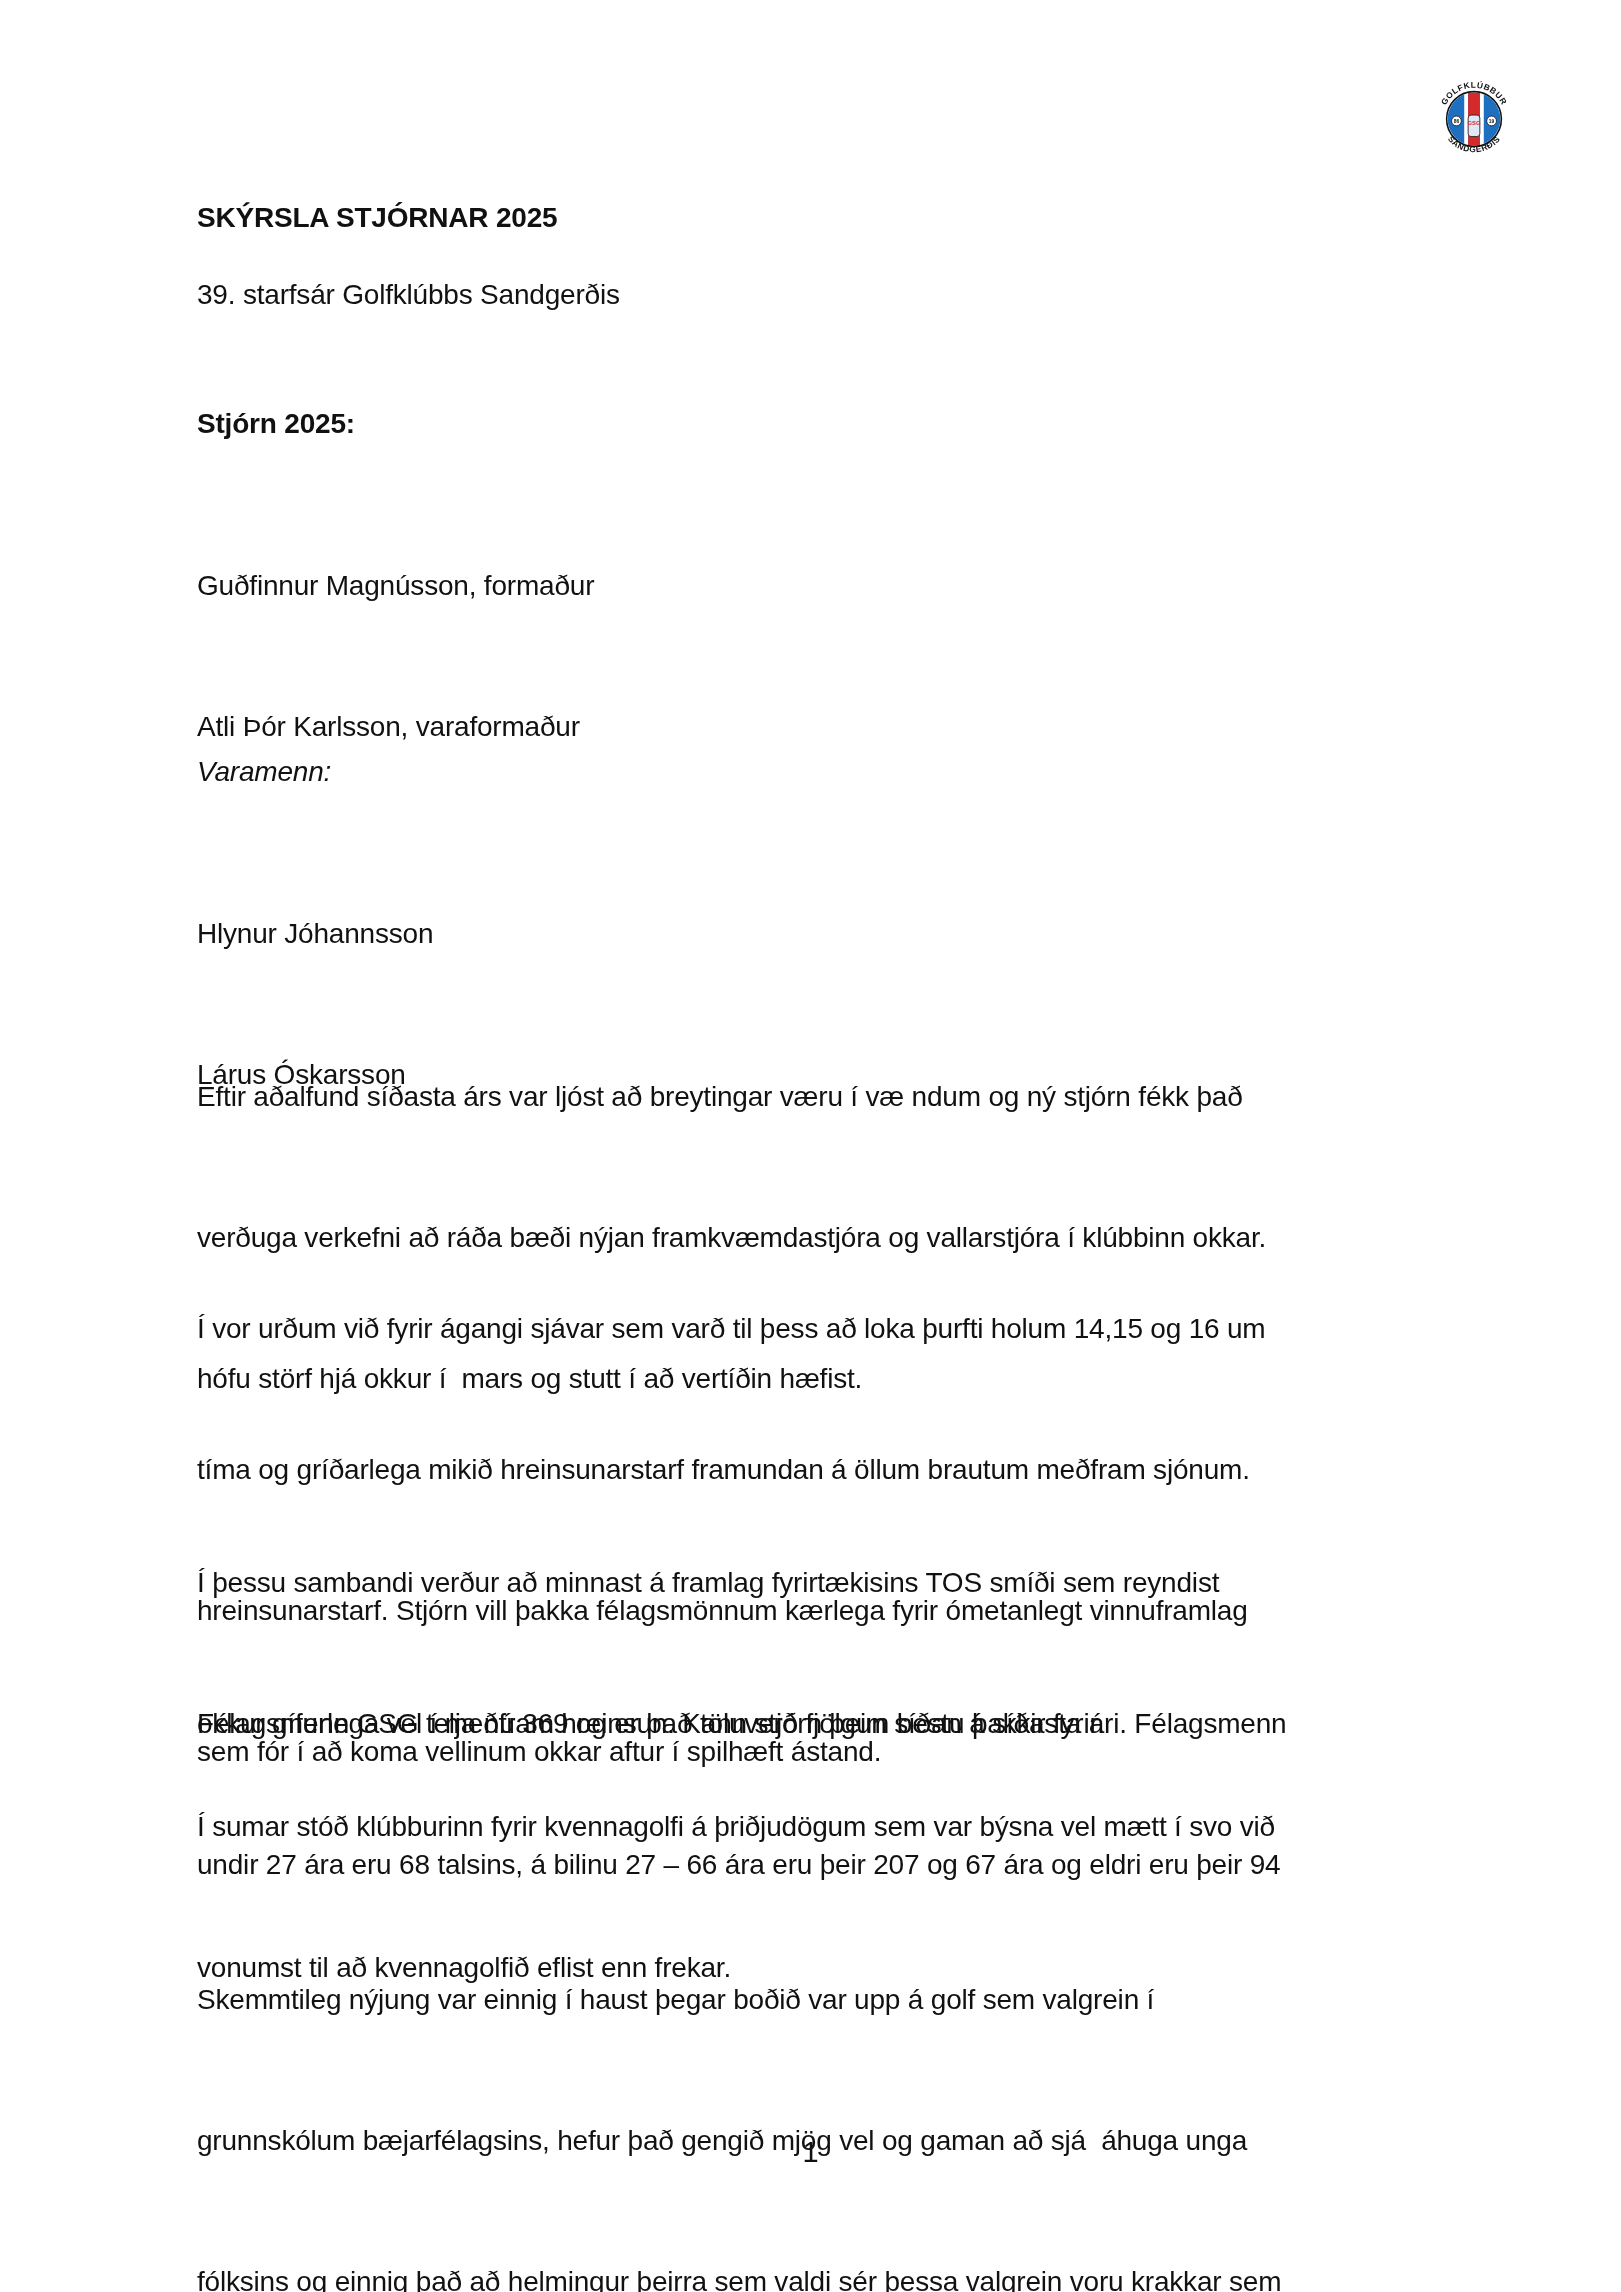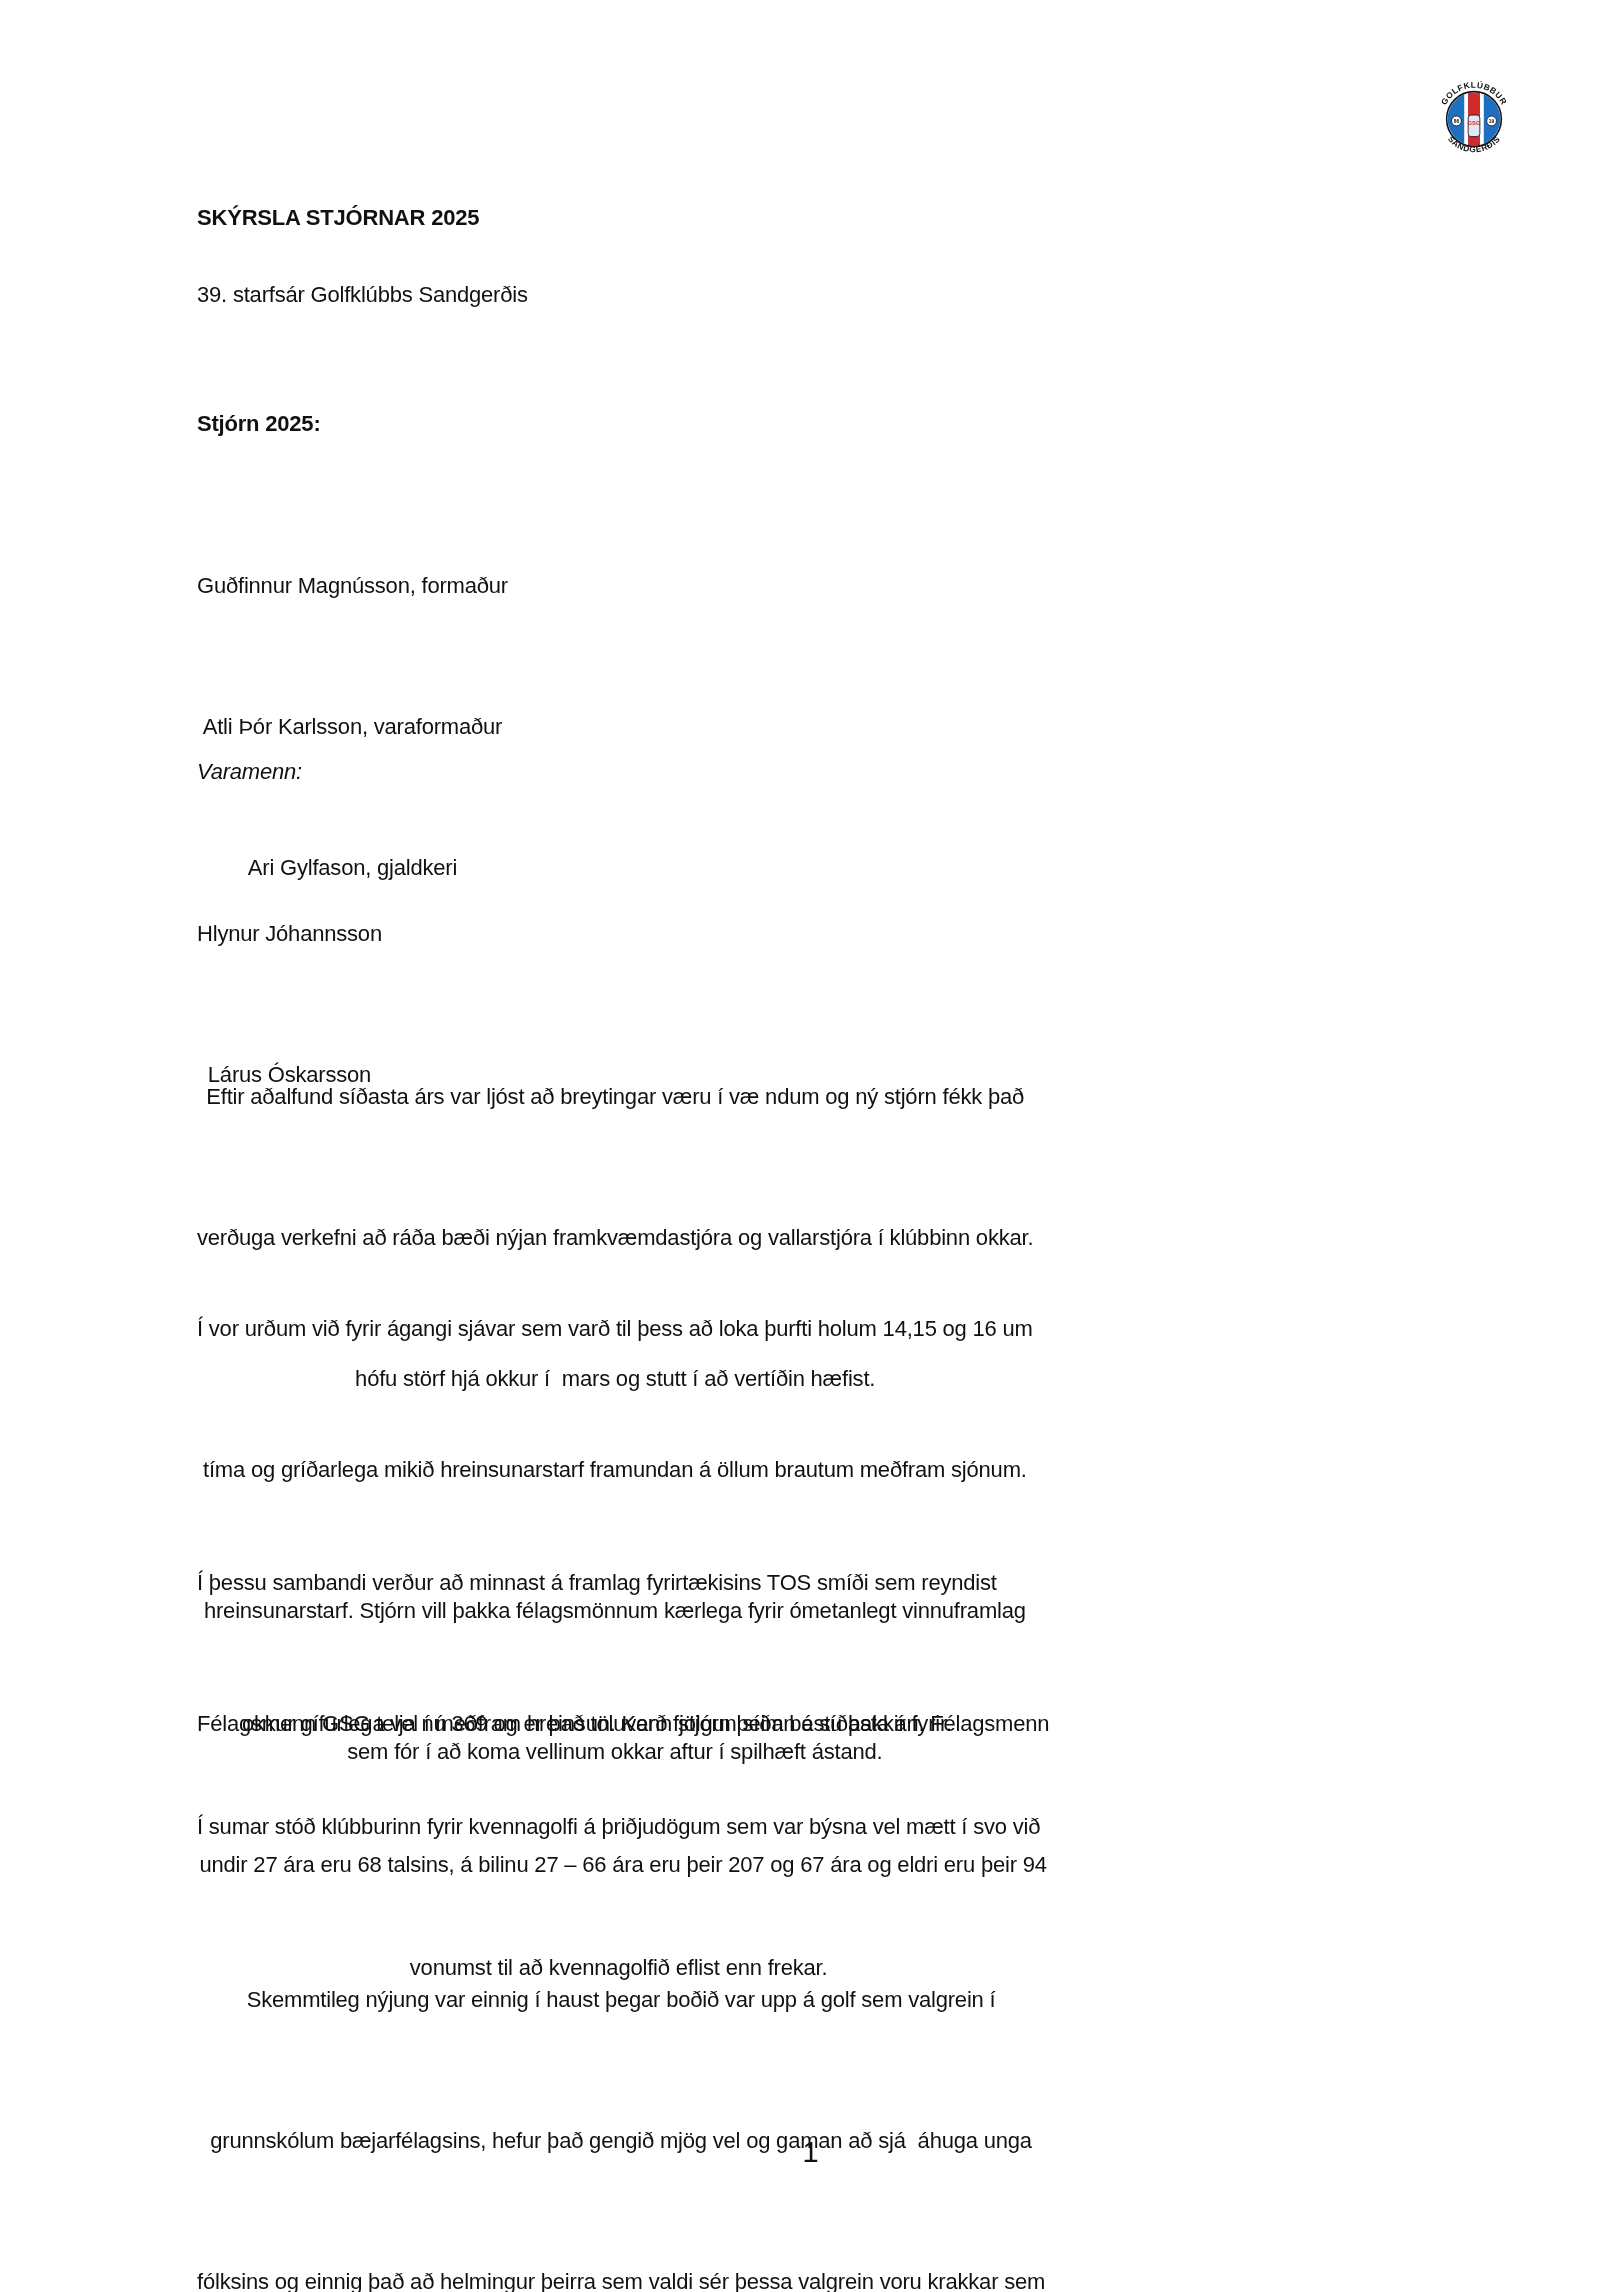--- a/index.html
+++ b/index.html
@@ -1,18 +1,18 @@
 <!DOCTYPE html>
 <html><head>
 <meta charset="utf-8">
 <style>
   html, body { margin: 0; padding: 0; background: #ffffff; }
   body { width: 1621px; height: 2293px; position: relative; overflow: hidden;
          font-family: "Liberation Sans", sans-serif; color: #111111; }
-  .blk { position: absolute; left: 197px; font-size: 22px; line-height: 47px; white-space: pre; letter-spacing: -0.2px; text-align: center; }
+  .blk { position: absolute; left: 197px; font-size: 28px; line-height: 47px; white-space: pre; letter-spacing: -0.2px; }
   .line { display: block; height: 47px; }
   .bold { font-weight: bold; }
   .ital { font-style: italic; }
   #logo { position: absolute; left: 1431px; top: 76px; width: 86px; height: 86px; }
   #page-num { position: absolute; left: 0; width: 1621px; top: 2133px; text-align: center; font-size: 29px; line-height: 39px; }
 </style>
 </head>
 <body>
 
 <div id="logo">
@@ -47,21 +47,20 @@
   </svg>
 </div>
 
 <div class="blk bold" style="top:194px;">SKÝRSLA STJÓRNAR 2025</div>
 <div class="blk" style="top:263px;margin-top:8px;">39. starfsár Golfklúbbs Sandgerðis</div>
 
 <div class="blk bold" style="top:400px;">Stjórn 2025:</div>
 <div class="blk" style="top:468px;">
   <span class="line">Guðfinnur Magnússon, formaður</span>
   <span class="line">Atli Þór Karlsson, varaformaður</span>
-  <span class="line">Ari Gylfason, gjaldkeri</span>
 </div>
 
 <div class="blk ital" style="top:748px;">Varamenn:</div>
 <div class="blk" style="top:816px;">
   <span class="line">Hlynur Jóhannsson</span>
   <span class="line">Lárus Óskarsson</span>
 </div>
 
 <div class="blk" style="top:979px;">
   <span class="line">Eftir aðalfund síðasta árs var ljóst að breytingar væru í væ ndum og ný stjórn fékk það</span>

